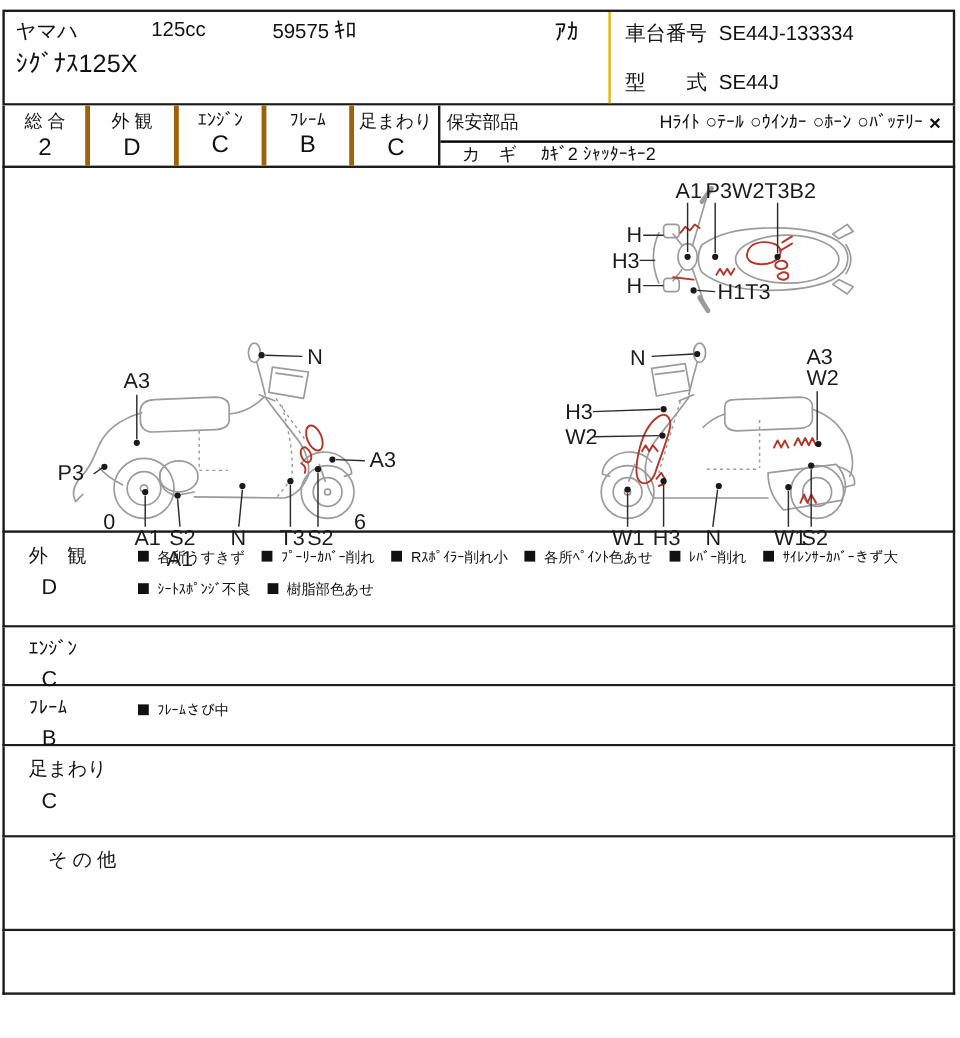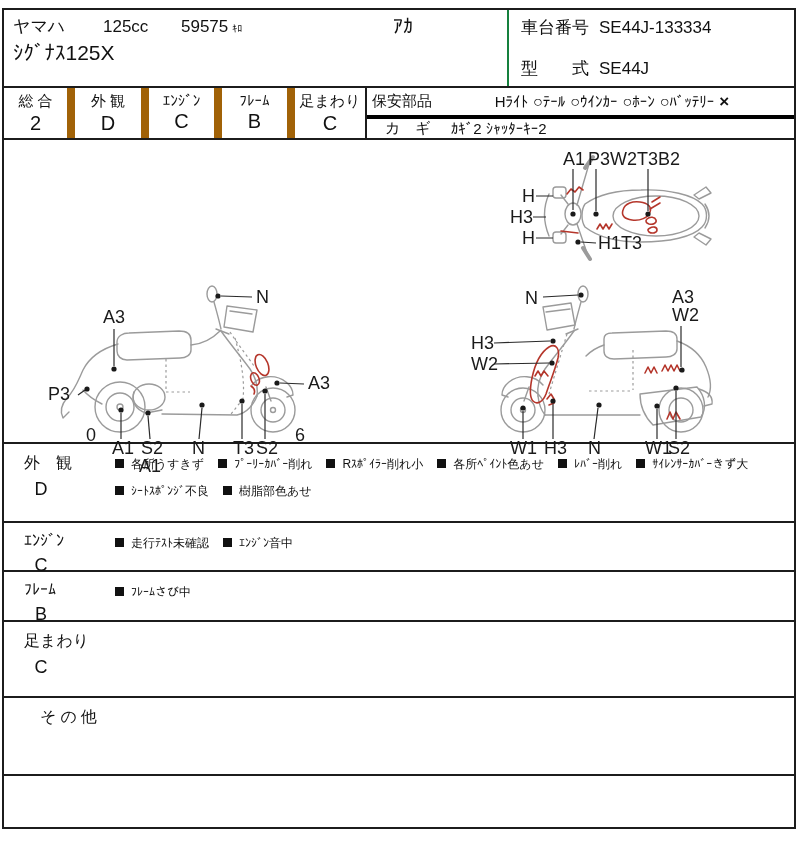--- a/index.html
+++ b/index.html
@@ -5,44 +5,44 @@
   html,body{margin:0;padding:0;background:#fff;}
   body{width:800px;height:865px;position:relative;overflow:hidden;
        font-family:"Liberation Sans","DejaVu Sans",sans-serif;color:#111;}
   .sheet{position:absolute;left:2px;top:8px;width:794px;}
   .box{border:2px solid #1c1c1c;border-top:0;box-sizing:border-box;background:#fff;}
   .box.first{border-top:2px solid #1c1c1c;}
 
   
   .header{height:80px;display:flex;}
   .header-left{width:503px;padding:5px 0 0 9px;box-sizing:border-box;}
-  .hrow1{display:flex;font-size:17px;align-items:center;}
+  .hrow1{display:flex;font-size:17px;align-items:flex-start;gap:23px;}
   .maker{width:90px;}
   .disp{width:78px;}
   .mileage-wrap{width:130px;}
-  .mileage-unit{font-size:10px;margin-left:4px;}
+  .mileage-unit{font-size:19px;margin-left:4px;}
   .color{margin-left:82px;font-size:20px;}
   .model{font-size:21px;margin-top:3px;}
-  .header-right{flex:1;border-left:2px solid #15803d;padding:6px 0 6px 12px;
+  .header-right{flex:1;border-left:2px solid #eab308;padding:6px 0 6px 12px;
     display:flex;flex-direction:column;justify-content:space-between;font-size:17px;}
   .hfield{display:flex;align-items:baseline;}
   .hfield .lab{margin-right:10px;white-space:pre;}
 
   
   .grade-table{height:52px;display:flex;}
-  .gcell{border-right:8px solid #a16207;display:flex;flex-direction:column;
+  .gcell{border-right:4px solid #a16207;display:flex;flex-direction:column;
          align-items:center;padding-top:4px;box-sizing:border-box;}
   .gcell .glab{font-size:15px;white-space:pre;}
   .gcell .gval{font-size:20px;margin-top:1px;}
   .g0{width:71px;}.g1{width:74px;}.g2{width:73px;}.g3{width:73px;}.g4{width:72px;border-right:2px solid #1c1c1c;}
   .parts-area{flex:1;display:flex;flex-direction:column;}
-  .parts-row{height:40px;border-bottom:4px solid #000000;display:flex;align-items:center;
+  .parts-row{height:40px;border-bottom:2px solid #000000;display:flex;align-items:center;
              padding:0 10px 0 5px;font-size:15px;box-sizing:border-box;}
   .parts-label{margin-right:8px;}
-  .parts-items{flex:1;display:flex;justify-content:center;align-items:center;}
+  .parts-items{flex:1;display:flex;justify-content:flex-end;align-items:center;}
   .part{display:flex;align-items:center;}
   .part .pname{margin-right:5px;}
   .status-ok{font-size:16px;line-height:1;}
   .status-ng{font-size:17px;font-weight:bold;line-height:1;}
   .key-row{flex:1;display:flex;align-items:center;font-size:15px;padding-left:18px;text-align:center;}
   .key-row .klab{margin-right:20px;white-space:pre;}
 
   
   .diagram-box{height:304px;position:relative;}
   .diagram-box svg{display:block;}
@@ -335,23 +335,20 @@
     <div class="row-items">
       <span class="item"><i class="sq"></i><span>各所うすきず</span></span><span class="item"><i class="sq"></i><span>ﾌﾟｰﾘｰｶﾊﾞｰ削れ</span></span><span class="item"><i class="sq"></i><span>Rｽﾎﾟｲﾗｰ削れ小</span></span><span class="item"><i class="sq"></i><span>各所ﾍﾟｲﾝﾄ色あせ</span></span><span class="item"><i class="sq"></i><span>ﾚﾊﾞｰ削れ</span></span><span class="item"><i class="sq"></i><span>ｻｲﾚﾝｻｰｶﾊﾞｰきず大</span></span><span class="item"><i class="sq"></i><span>ｼｰﾄｽﾎﾟﾝｼﾞ不良</span></span><span class="item"><i class="sq"></i><span>樹脂部色あせ</span></span>
     </div>
   </div>
 
   <div class="box section-row s-engine">
     <div class="row-label">
       <div class="sec-label">ｴﾝｼﾞﾝ</div>
       <div class="sec-grade">C</div>
     </div>
-    <div class="row-items">
-      <span class="item"><i class="sq"></i><span>走行ﾃｽﾄ未確認</span></span><span class="item"><i class="sq"></i><span>ｴﾝｼﾞﾝ音中</span></span>
-    </div>
   </div>
 
   <div class="box section-row s-frame">
     <div class="row-label">
       <div class="sec-label">ﾌﾚｰﾑ</div>
       <div class="sec-grade">B</div>
     </div>
     <div class="row-items">
       <span class="item"><i class="sq"></i><span>ﾌﾚｰﾑさび中</span></span>
     </div>

